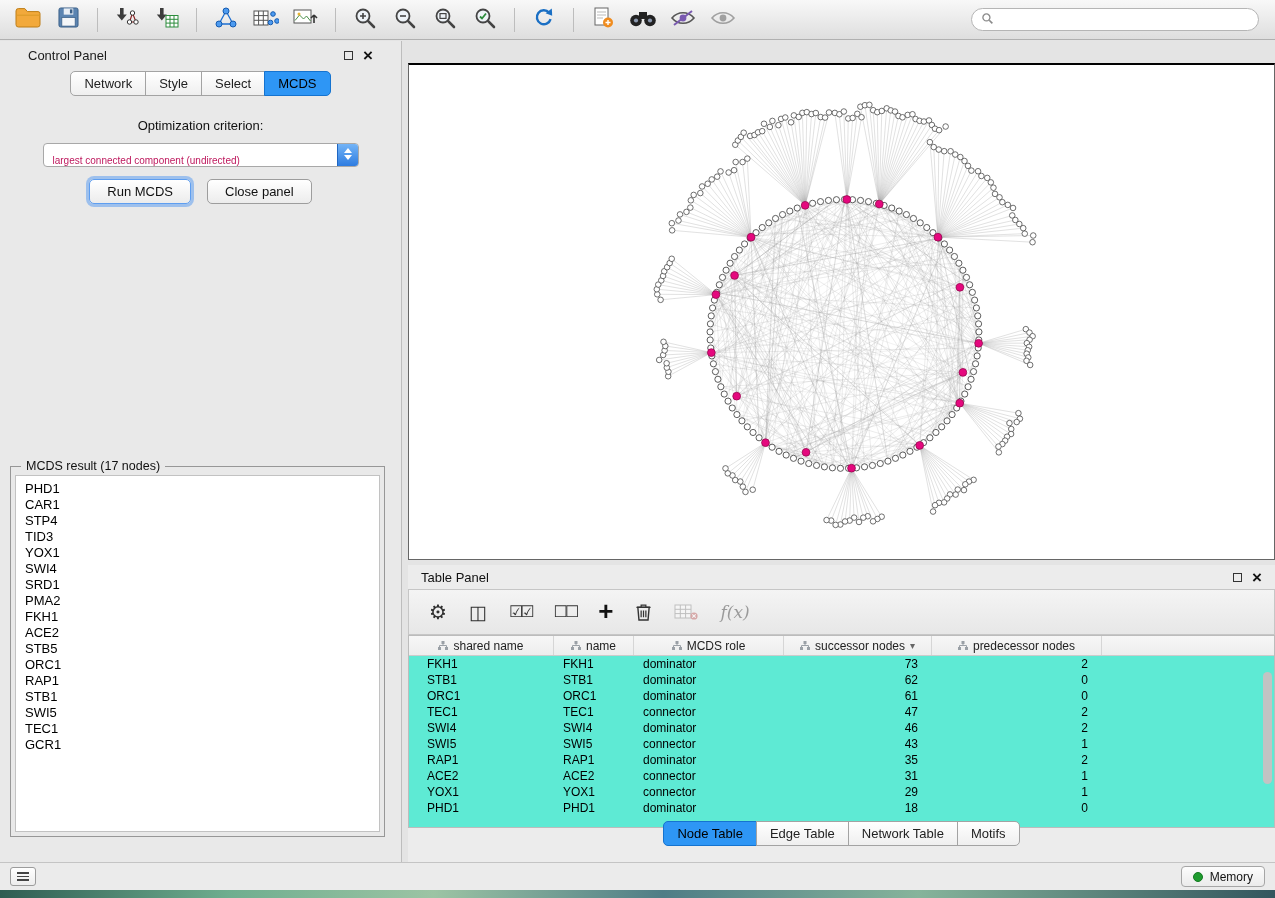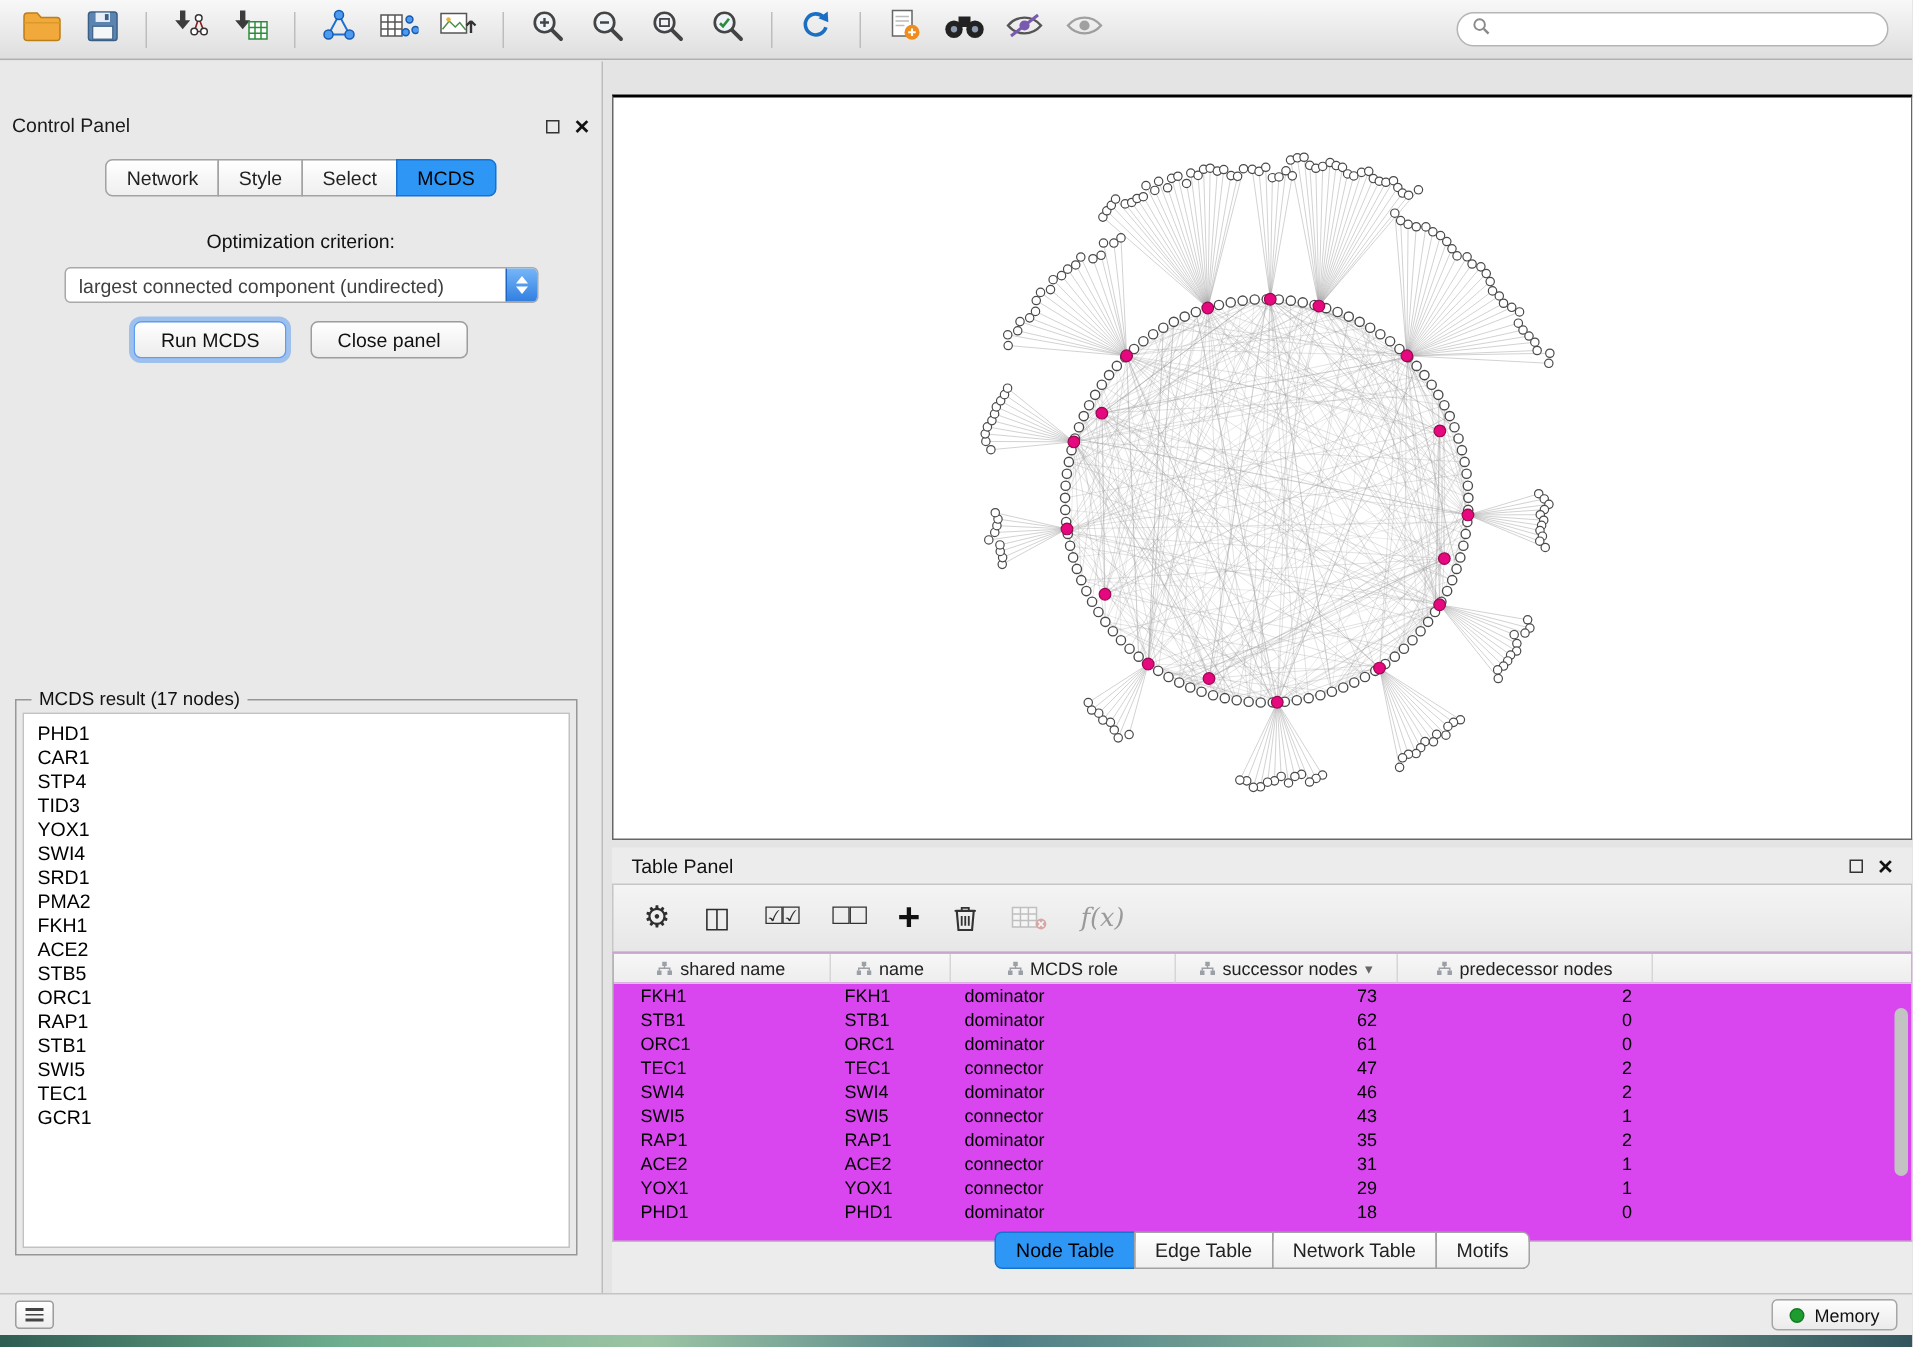--- a/index.html
+++ b/index.html
@@ -14,33 +14,33 @@
   .tool-btn { width:36px; height:30px; display:flex; align-items:center; justify-content:center; border-radius:4px; }
   .tool-sep { width:1px; height:24px; background:#bdbdbd; margin:0 7px; }
   .tool-dim { opacity:.5; }
   .search-box { margin-left:auto; margin-right:6px; width:288px; height:23px; background:#fff;
     border:1px solid #b5b5b5; border-radius:12px; display:flex; align-items:center; padding:0 9px; gap:6px; }
   .search-box input { border:none; outline:none; flex:1; font-size:12px; font-family:"Liberation Sans",sans-serif; background:transparent; }
 
   
   .control-panel { position:absolute; left:0; top:41px; width:402px; height:821px;
     background:#e9e9e9; border-right:1px solid #bdbdbd; }
-  .panel-header { height:28px; display:flex; align-items:flex-start; padding:0 8px; font-size:13px; color:#1a1a1a;margin-top:35px; }
+  .panel-header { height:28px; display:flex; align-items:center; padding:0 28px; font-size:13px; color:#1a1a1a; }
   .panel-header .ph-icons { margin-left:auto; display:flex; align-items:center; gap:10px; }
   .float-box { width:9px; height:9px; border:1.5px solid #333; display:inline-block; }
   .close-x { font-size:17px; font-weight:bold; color:#111; line-height:1; }
   .cp-tabs { display:flex; justify-content:center; margin-top:2px; }
   .cp-tab { padding:4px 13px; font-size:13px; color:#222; background:linear-gradient(#ffffff,#efefef);
     border:1px solid #a3a3a3; margin-left:-1px; }
   .cp-tab:first-child { border-radius:5px 0 0 5px; margin-left:0; }
   .cp-tab:last-child { border-radius:0 5px 5px 0; }
   .cp-tab.active { background:#2e96f5; color:#000000; border-color:#1573cf; }
   .opt-label { text-align:center; margin-top:22px; font-size:13px; color:#111; }
   .dropdown { margin:10px auto 0; width:316px; height:24px; background:#fff; border:1px solid #a8a8a8;
-    border-radius:4px; display:flex; align-items:center; font-size:13px; color:#404040; padding-left:9px; overflow:hidden; }
+    border-radius:4px; display:flex; align-items:flex-end; font-size:10px; color:#be185d; padding-left:9px; overflow:hidden; }
   .combo-btn { margin-left:auto; width:21px; height:24px; background:linear-gradient(#79b9f9,#2e7ce0);
     border-left:1px solid #1f66c2; display:flex; flex-direction:column; align-items:center; justify-content:center; gap:2px; }
   .tri-up { width:0; height:0; border-left:4px solid transparent; border-right:4px solid transparent; border-bottom:5px solid #fff; }
   .tri-dn { width:0; height:0; border-left:4px solid transparent; border-right:4px solid transparent; border-top:5px solid #fff; }
   .btn-row { display:flex; justify-content:center; gap:16px; margin-top:12px; }
   .cp-btn { height:25px; padding:0 17px; font-size:13px; color:#111; font-family:"Liberation Sans",sans-serif;
     background:linear-gradient(#ffffff,#ececec); border:1px solid #9d9d9d; border-radius:5px; }
   .cp-btn.focused { box-shadow:0 0 0 3px rgba(94,158,240,.55); border-color:#5e9ef0; }
   .result-box { position:absolute; left:10px; right:16px; top:425px; bottom:25px; border:1px solid #979797; }
   .result-legend { position:absolute; top:-8px; left:10px; background:#e9e9e9; padding:0 5px; font-size:12.5px; color:#111; }
@@ -63,21 +63,21 @@
 
   
   .table-panel { position:absolute; left:408px; top:565px; right:0; height:297px; background:#ececec; }
   .tp-header { height:24px; display:flex; align-items:center; padding:0 13px; font-size:13px; color:#111; }
   .tp-toolbar { height:46px; background:linear-gradient(#f4f4f4,#e7e7e7); border:1px solid #c6c6c6;
     display:flex; align-items:center; gap:22px; padding:0 20px; }
   .tp-ic { font-size:20px; color:#2e2e2e; line-height:1; display:flex; align-items:center; }
   .tp-plus { font-size:26px; font-weight:bold; color:#111; margin-top:-3px; }
   .fx { font-family:"DejaVu Serif", serif; font-style:italic; font-size:17px; color:#9a9a9a; }
   .checks { letter-spacing:-3px; font-size:16px; color:#333; }
-  .tp-table { position:absolute; top:70px; left:0; right:0; bottom:34px; background:#d946ef; border:1px solid #bcbcbc; overflow:hidden; }
+  .tp-table { position:absolute; top:70px; left:0; right:0; bottom:34px; background:#5eead4; border:1px solid #bcbcbc; overflow:hidden; }
   .thead { display:flex; height:20px; background:linear-gradient(#f7f7f7,#ededed); border-bottom:1px solid #ccc; }
   .th { display:flex; align-items:center; justify-content:center; gap:5px; font-size:12px; color:#222;
     border-right:1px solid #d6d6d6; overflow:hidden; }
   .h-caret { color:#666; font-size:10px; }
   .tr { display:flex; height:16px; }
   .td { font-size:12px; color:#000; line-height:16px; white-space:nowrap; overflow:hidden; }
   .td.c0 { padding-left:18px; }
   .td.c1, .td.c2 { padding-left:9px; }
   .td.c3, .td.c4 { text-align:right; padding-right:14px; }
   .vscroll { position:absolute; right:2px; top:24px; width:9px; bottom:4px; }

